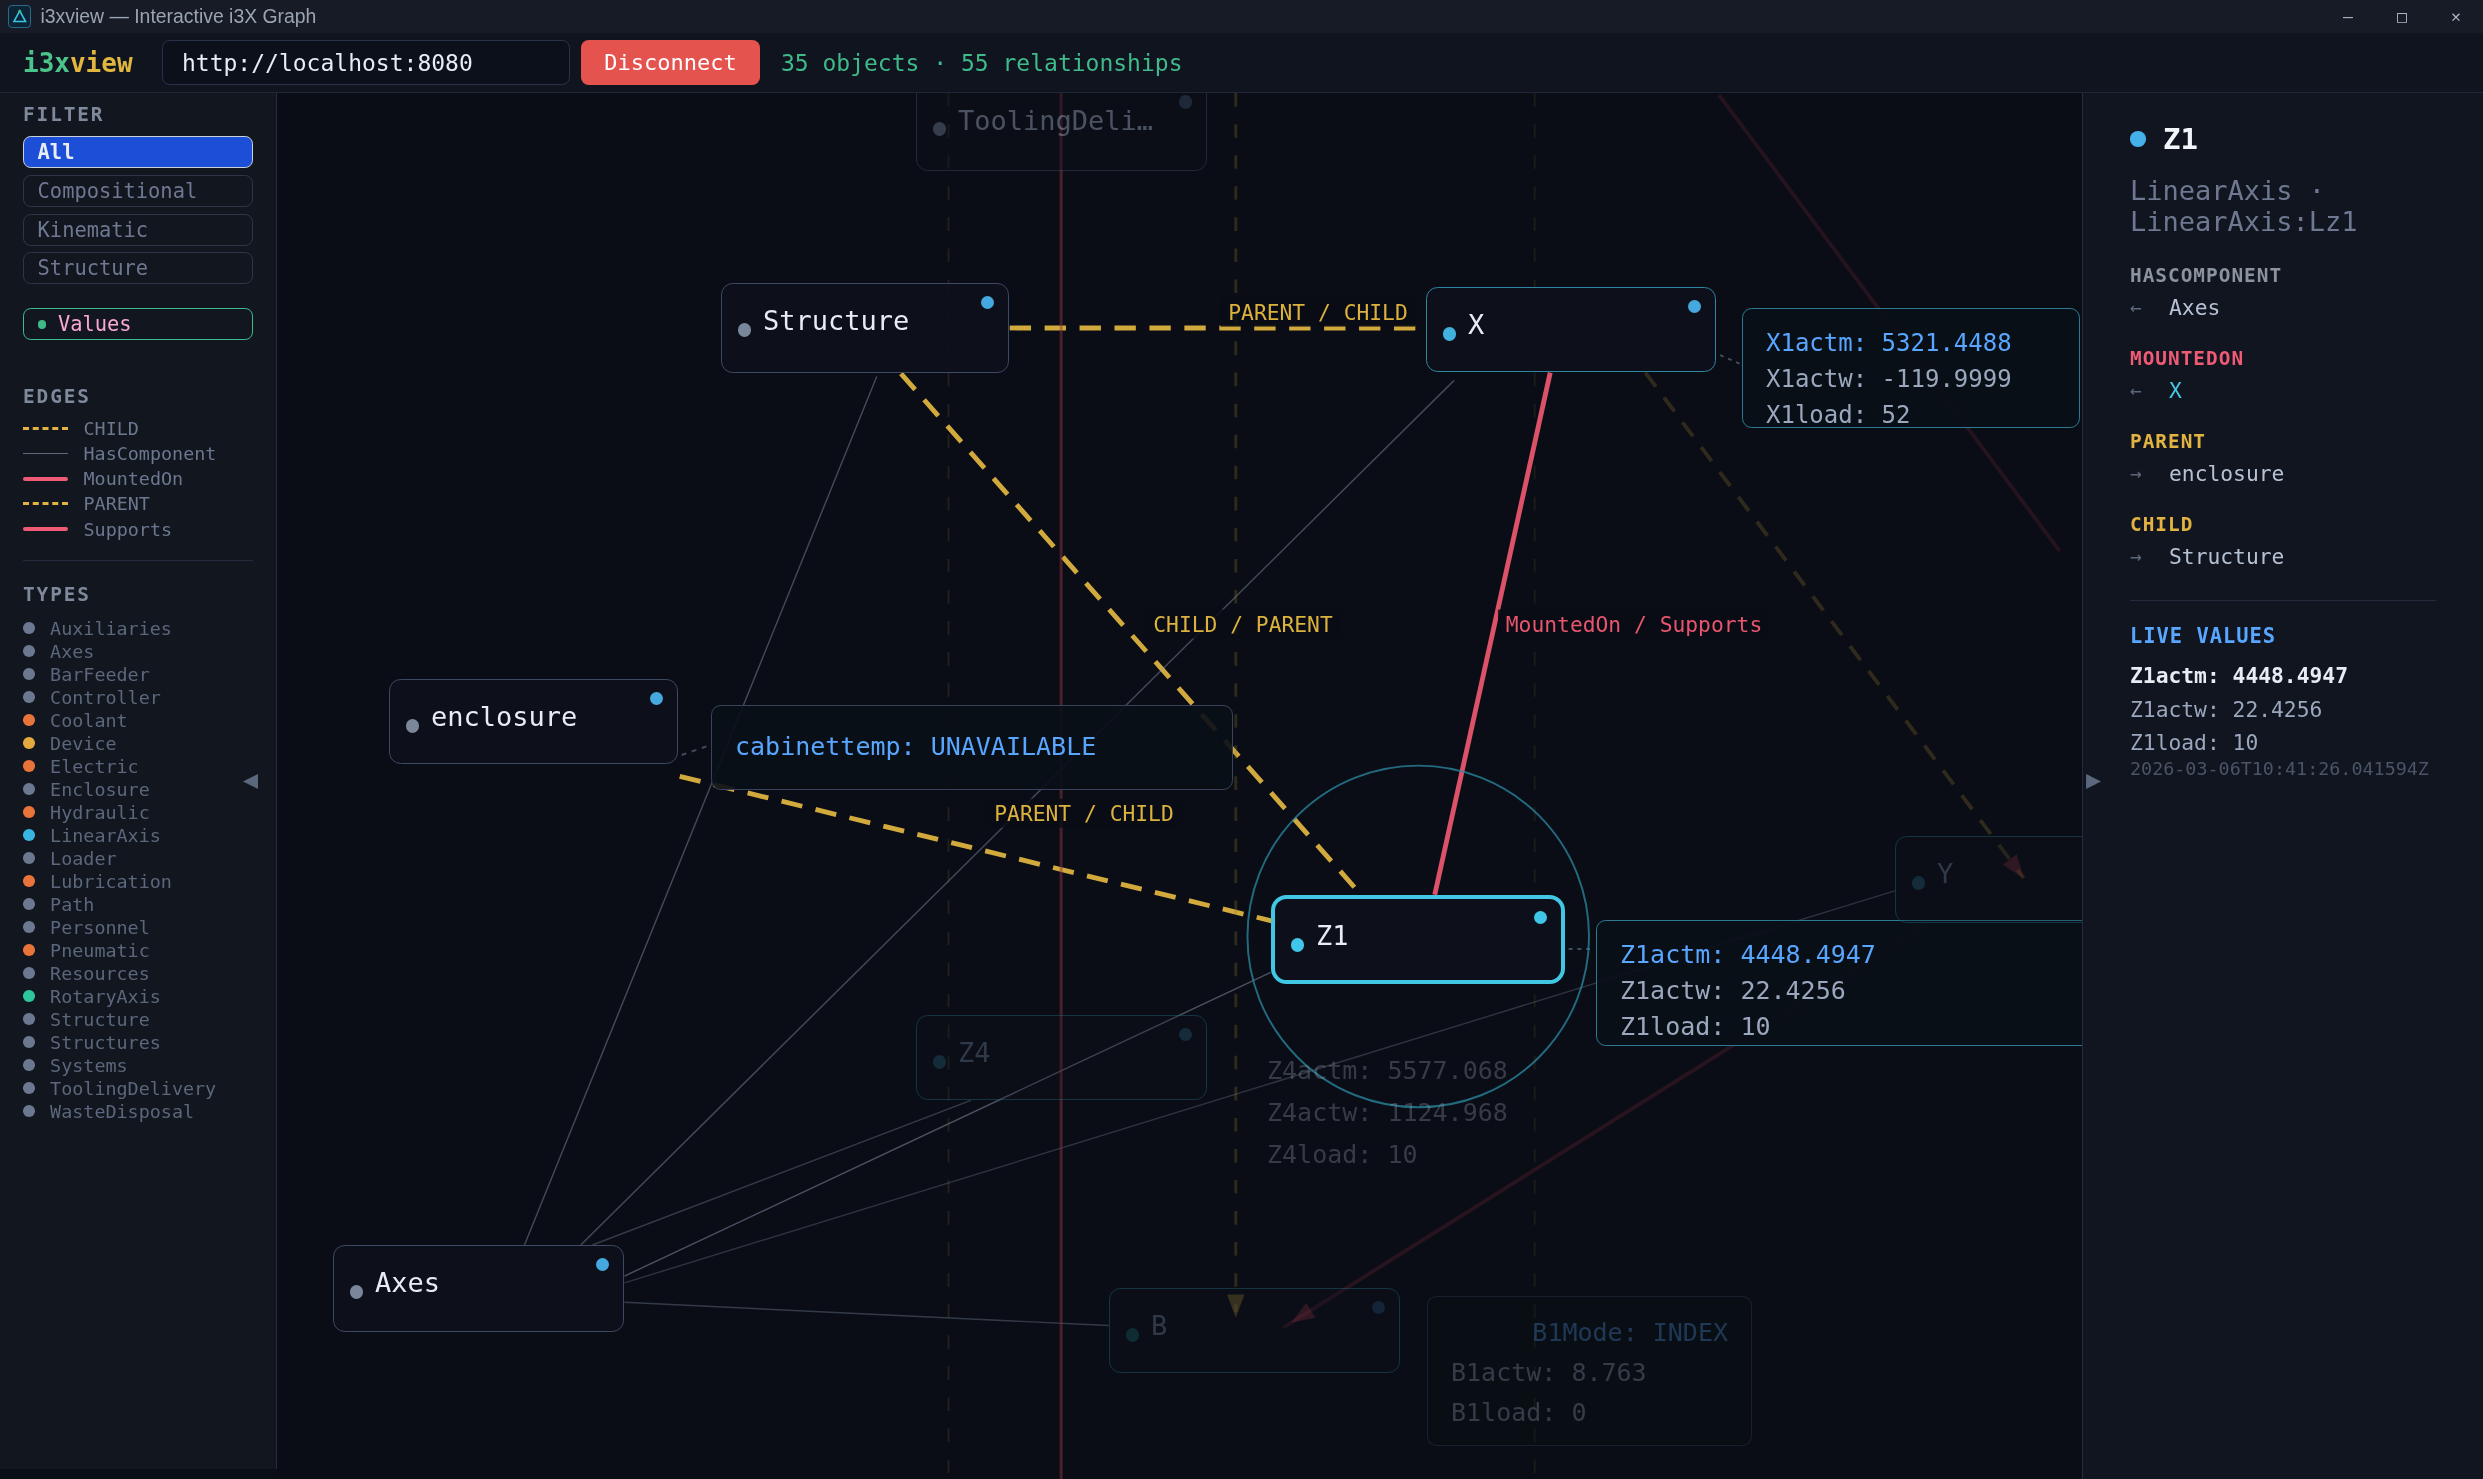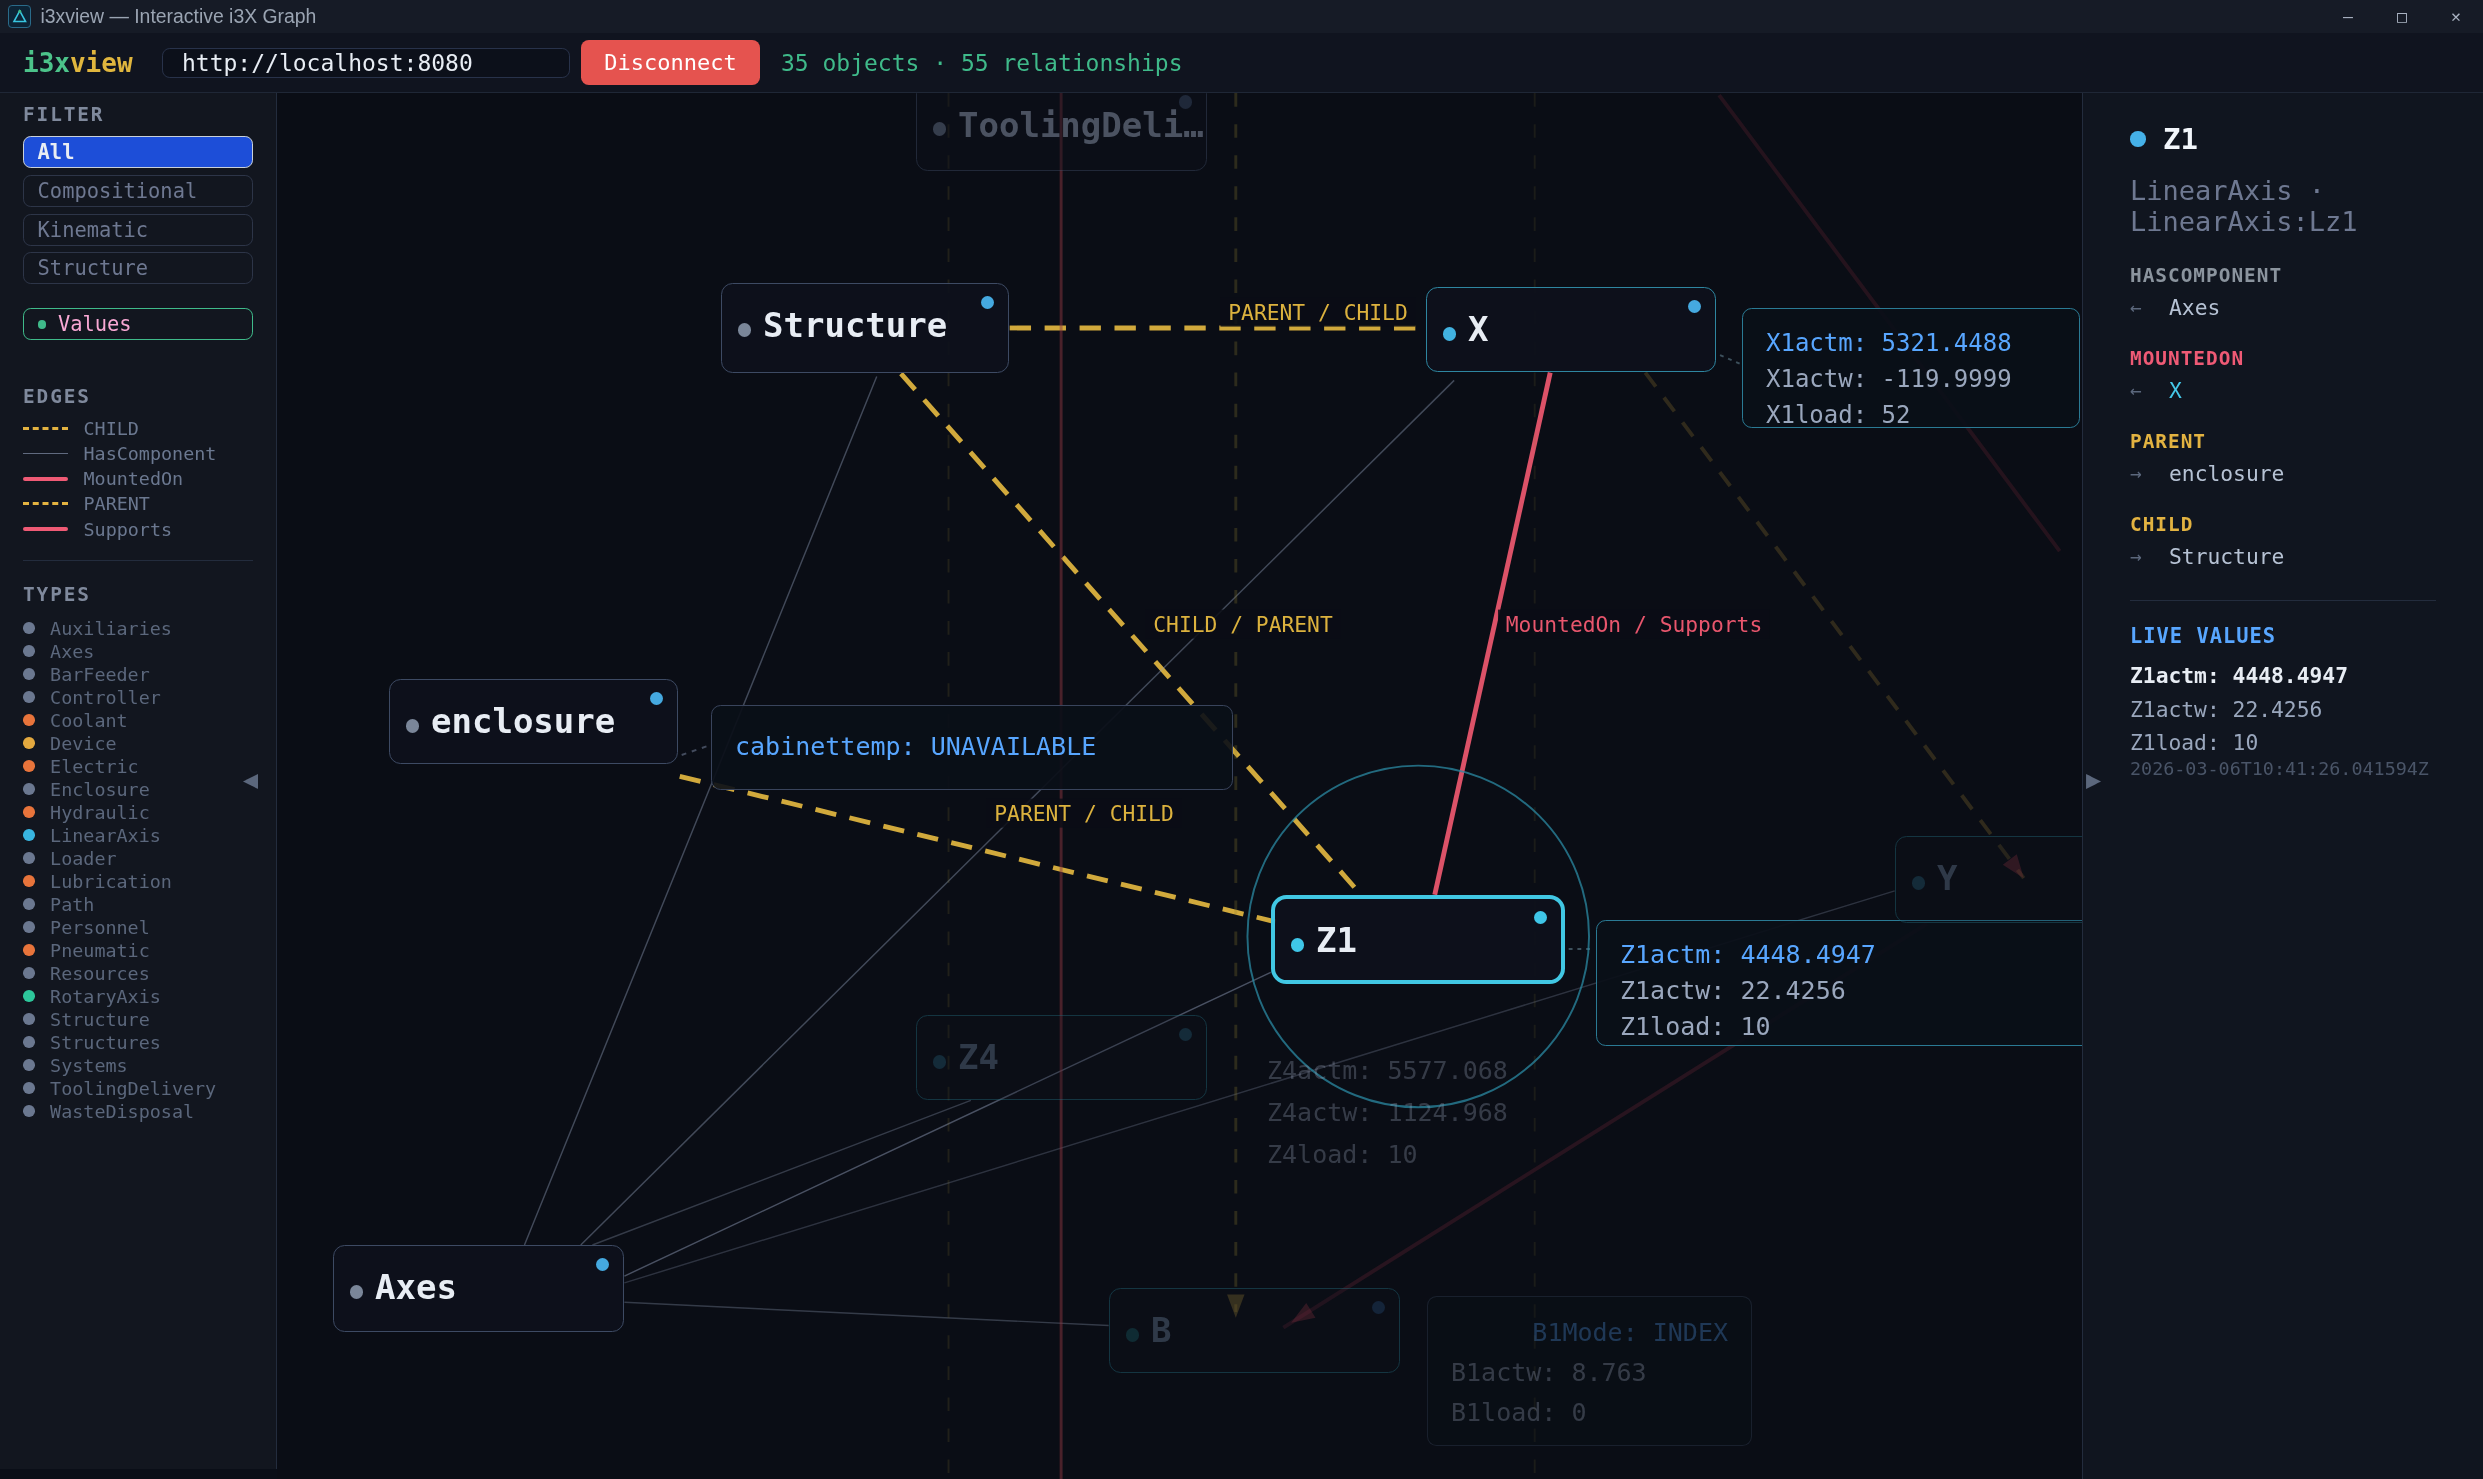--- a/index.html
+++ b/index.html
@@ -16,21 +16,21 @@
   .wincontrols { margin-left:auto; display:flex; height:100%; }
   .wc { width:54px; height:100%; display:flex; align-items:center; justify-content:center;
         color:#aab3c2; font-size:16.5px; }
 
   
   .toolbar { position:absolute; left:0; top:33px; width:2483px; height:60px;
              background:#10141f; border-bottom:1px solid #1f2736;
              display:flex; align-items:center; z-index:49; }
   .logo { margin-left:23px; font-size:26px; font-weight:bold; }
   .logo .p1 { color:#4cc38a; } .logo .p2 { color:#e0b63e; }
-  .urlbox { margin-left:29px; width:408px; height:30px; background:#0c101a;
+  .urlbox { margin-left:29px; width:408px; height:45px; background:#0c101a;
             border:1px solid #28324a; border-radius:7.8px; color:#e8edf4;
             font-family:inherit; font-size:23px; padding:0 19.4px; outline:none; }
   .btn-disconnect { margin-left:11.6px; height:45px; padding:0 23px; background:#e5534f;
             border:none; border-radius:7.8px; color:#fff; font-family:inherit;
             font-size:22px; cursor:pointer; }
   .conn-status { margin-left:21.3px; color:#3fba8a; font-size:23px; }
 
   
   .sidebar-l { position:absolute; left:0; top:82px; width:277px; height:1387px;
                background:#12161f; border-right:1px solid #232c3d; z-index:40;
@@ -55,21 +55,21 @@
   .titem { display:flex; align-items:center; height:22px; margin-top:1px; }
   .titem .tdot { width:11.6px; height:11.6px; border-radius:50%; margin-right:15.5px; }
   .titem .tlbl { color:#5b677c; font-size:18.4px; }
 
   
   .canvas { position:absolute; left:277px; top:93px; width:1806px; height:1387px;
             background:#0a0d15; overflow:hidden; z-index:10; }
   .canvas svg { position:absolute; left:0; top:0; }
   .node { position:absolute; border-radius:11.6px; background:rgba(13,17,28,0.9); }
   .node .nlabel { position:absolute; left:41px; top:21.3px; color:#e8edf4;
-                  font-size:34px; font-weight:bold; white-space:nowrap; }
+                  font-size:27px; font-weight:normal; white-space:nowrap; }
   .node .ldot { position:absolute; left:15.5px; top:39px; width:13.6px; height:13.6px; border-radius:50%; }
   .node .trdot { position:absolute; right:13.6px; top:11.6px; width:13.6px; height:13.6px; border-radius:50%; }
   .node.normal { border:1.9px solid #3d4a63; }
   .node.active { border:1.9px solid #2e86a0; }
   .node.selected { border:4.9px solid #41c7e3; border-radius:15.5px; }
   .node.faded { border:1.9px solid #1f5e6e; opacity:.5; background:rgba(13,17,28,0.5); }
   .node.faded .nlabel { color:#54667c; }
   .node.faded-slate { border:1.9px solid #3d4a63; opacity:.45; }
   .node.faded-slate .nlabel { color:#9aa7bd; }
 

